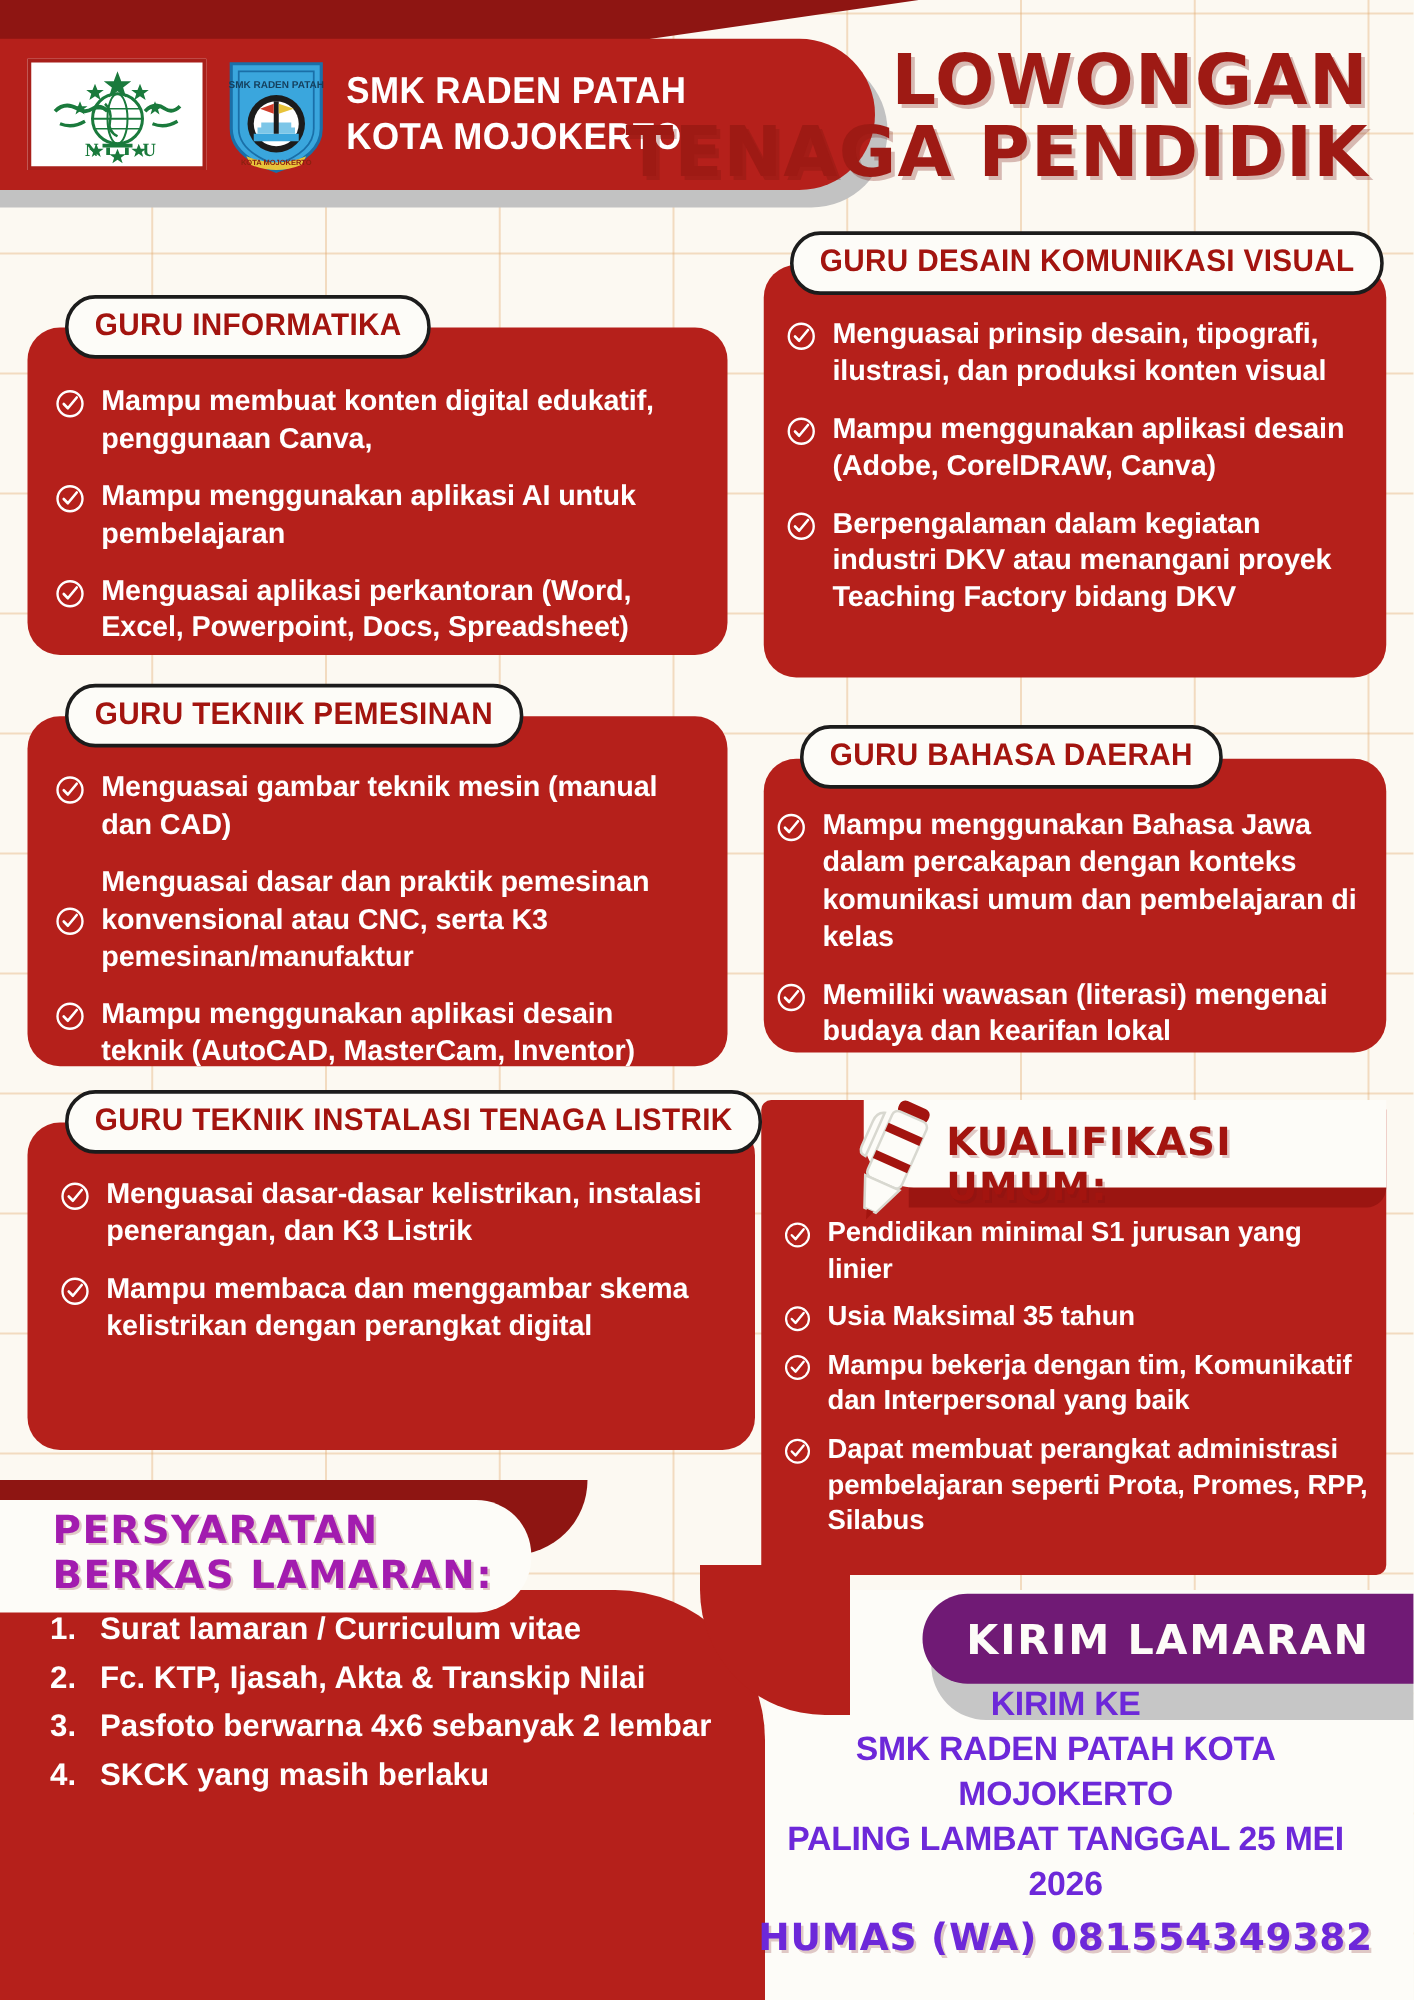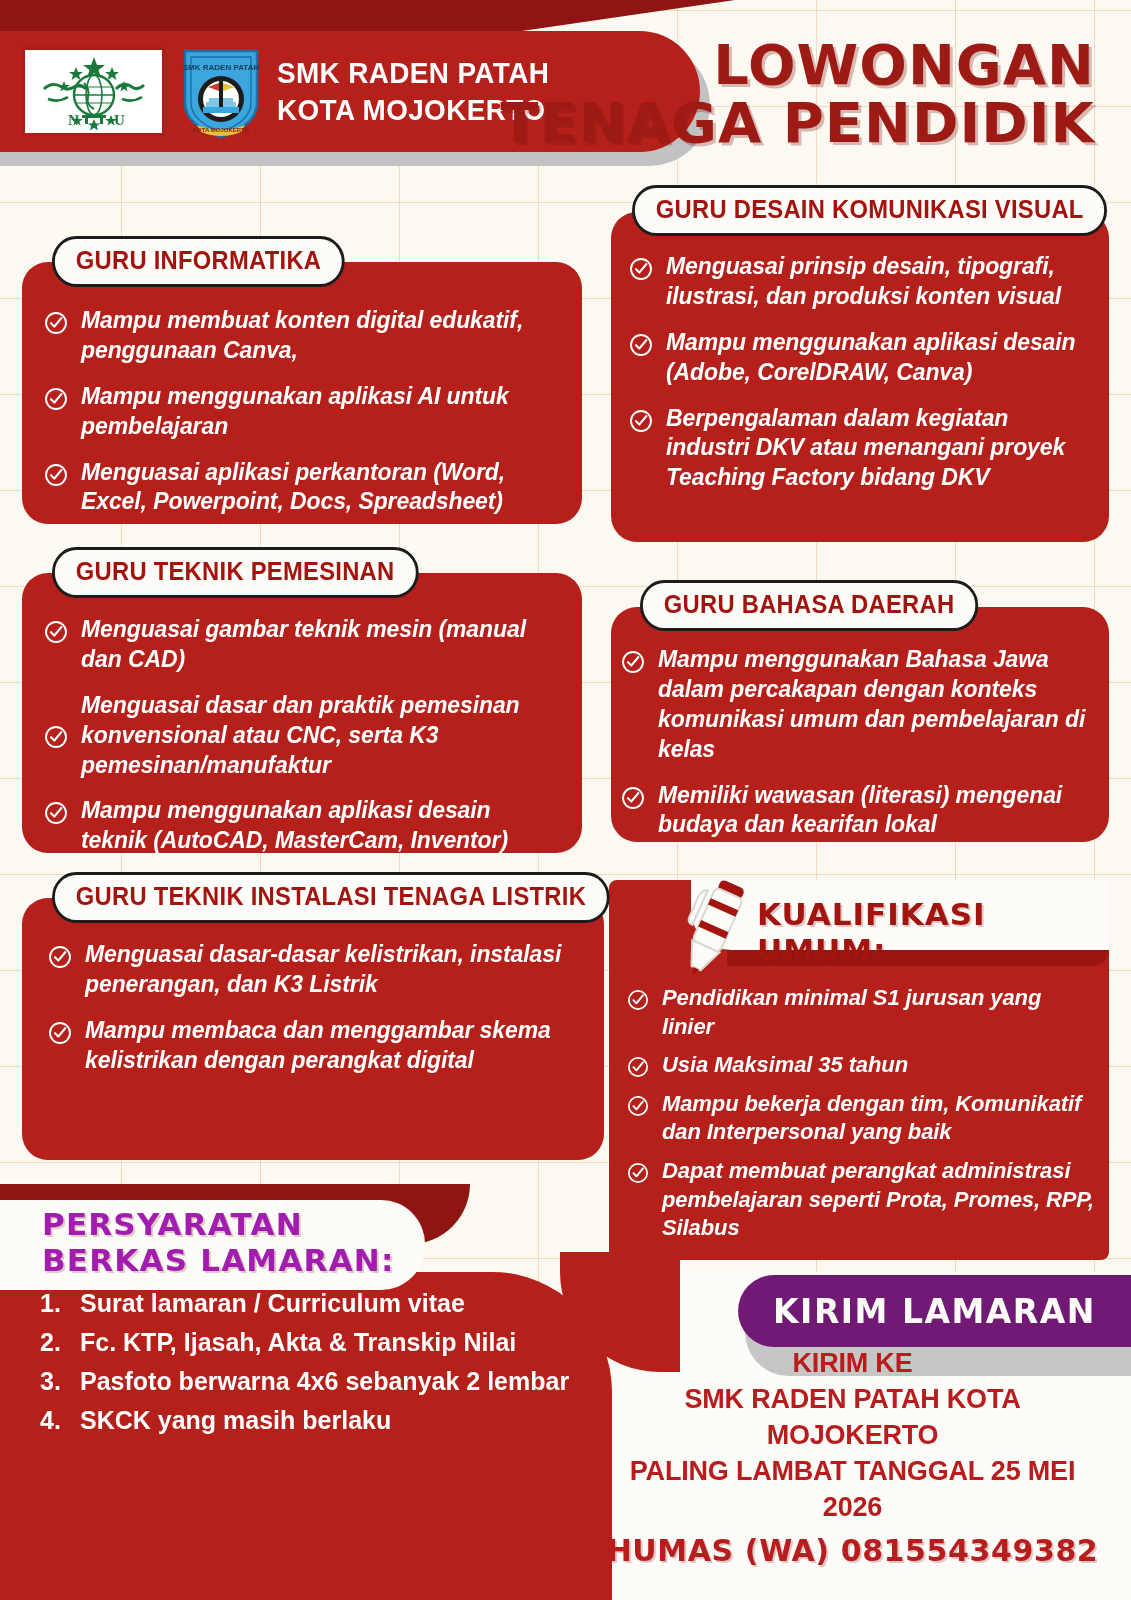--- a/index.html
+++ b/index.html
@@ -133,21 +133,20 @@
     margin-bottom: 16px;
   }
   ul.reqs li:last-child { margin-bottom: 0; }
 
   .chk { flex: none; margin-top: 5px; }
   .li-text {
     font-size: 23px;
     font-weight: bold;
     line-height: 1.30;
     letter-spacing: -.1px;
-    font-style: italic;
   }
 
   
   .kual-card {
     position: absolute;
     left: 609px; top: 880px;
     width: 500px; height: 380px;
     background: #b5201b;
     border-radius: 8px;
     color: #fff;
@@ -250,21 +249,21 @@
     font-family: "DejaVu Sans", sans-serif;
     font-size: 33px;
     font-weight: bold;
     letter-spacing: 1.5px;
   }
   .kirim-lines {
     position: absolute;
     left: 600px; top: 1346px;
     width: 505px;
     text-align: center;
-    color: #b91c1c;
+    color: #6d28d9;
   }
   .kirim-lines .l1,
   .kirim-lines .l2,
   .kirim-lines .l3 {
     font-size: 27px;
     font-weight: bold;
     font-stretch: condensed;
     line-height: 1.33;
     letter-spacing: -.2px;
   }
@@ -485,21 +484,21 @@
         <rect x="28" y="30" width="30" height="7" fill="#a3140f"></rect>
         <rect x="28" y="54" width="30" height="7" fill="#a3140f"></rect>
         <path d="M22 24 q-6 2 -6 10 v22 q0 6 6 6 z" fill="#fdfcf8" stroke="#d8d8d0" stroke-width="2"></path>
         <path d="M28 76 h30 l-10 24 h-10 z" fill="#fdfcf8" stroke="#d8d8d0" stroke-width="2"></path>
         <path d="M40 100 h6 l-3 8 z" fill="#a3140f"></path>
       </g>
     </svg>
 
     <div class="kual-title">KUALIFIKASI UMUM:</div>
 
-    <ul class="reqs" style="position:absolute; left:18px; top:104px; width:470px;">
+    <ul class="reqs" style="position:absolute; left:18px; top:92px; width:470px;">
       <li style="margin-bottom:10px;">
         <svg class="chk" width="22" height="22" viewBox="0 0 24 24">
           <circle cx="12" cy="12" r="10" fill="none" stroke="#fff" stroke-width="1.9"></circle>
           <path d="M7 12.2 l3.3 3.4 L17.4 7" fill="none" stroke="#fff" stroke-width="2.1" stroke-linecap="round" stroke-linejoin="round"></path>
         </svg>
         <span class="li-text" style="font-size:22px;">Pendidikan minimal S1 jurusan yang linier</span>
       </li>
       <li style="margin-bottom:10px;">
         <svg class="chk" width="22" height="22" viewBox="0 0 24 24">
           <circle cx="12" cy="12" r="10" fill="none" stroke="#fff" stroke-width="1.9"></circle>

